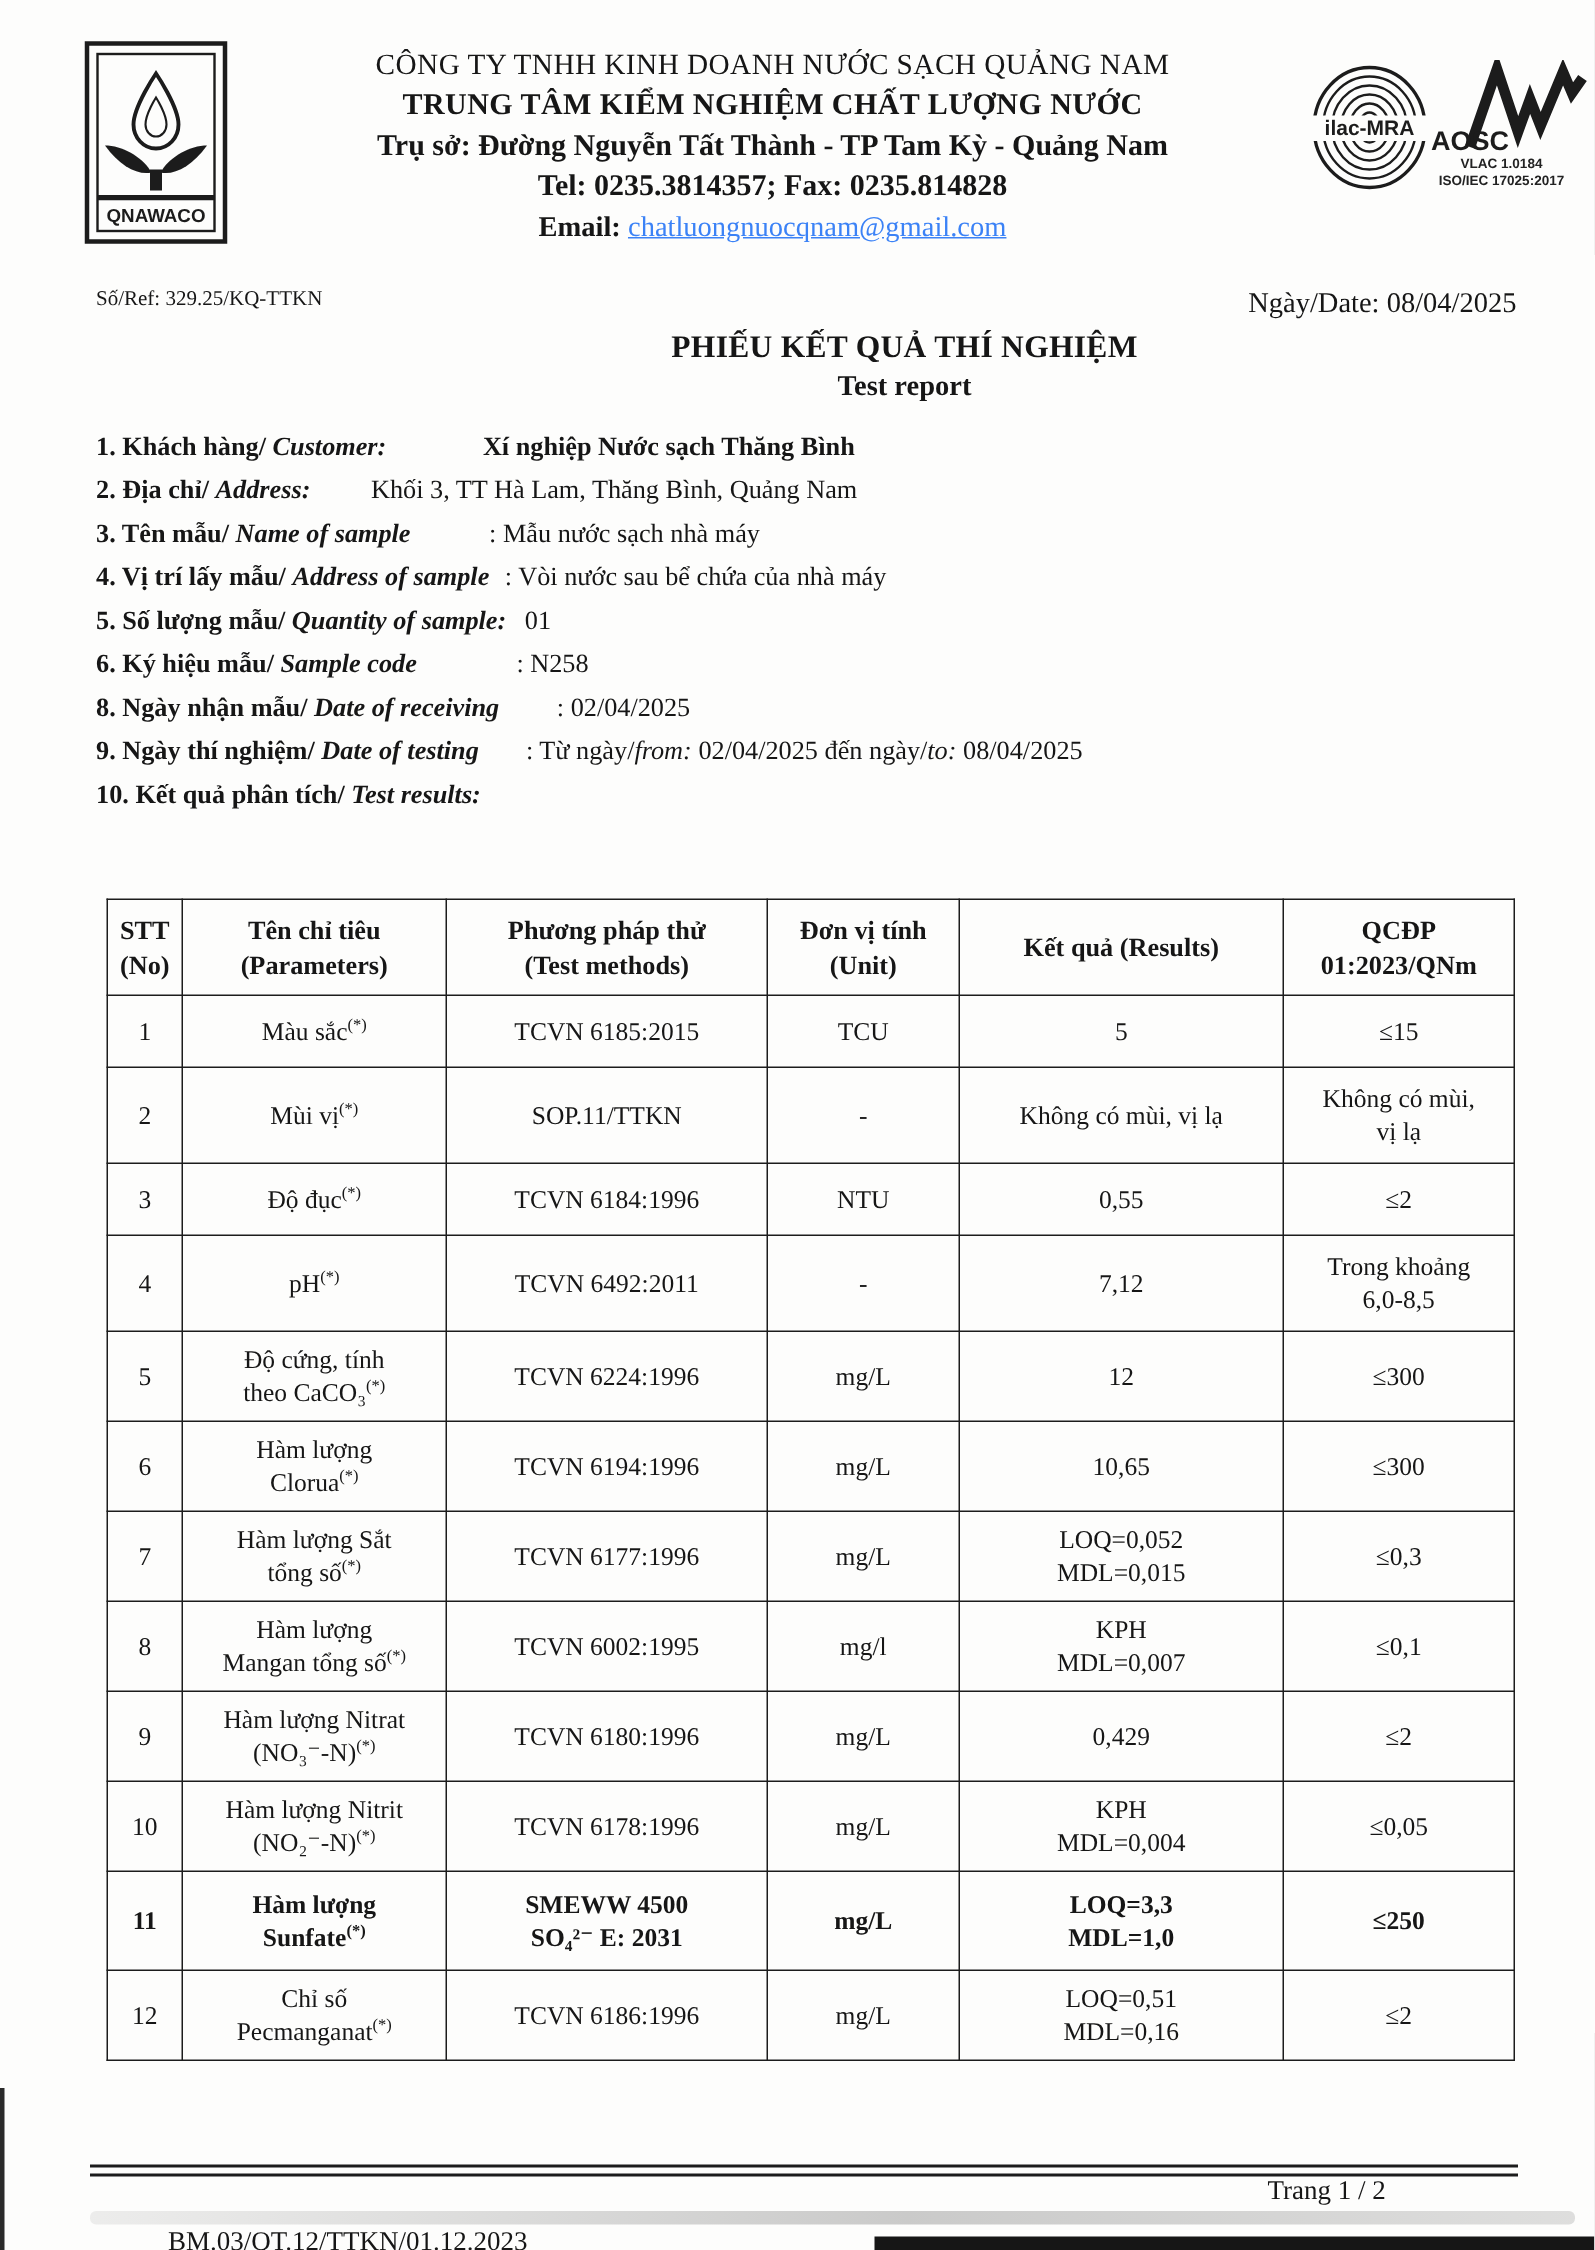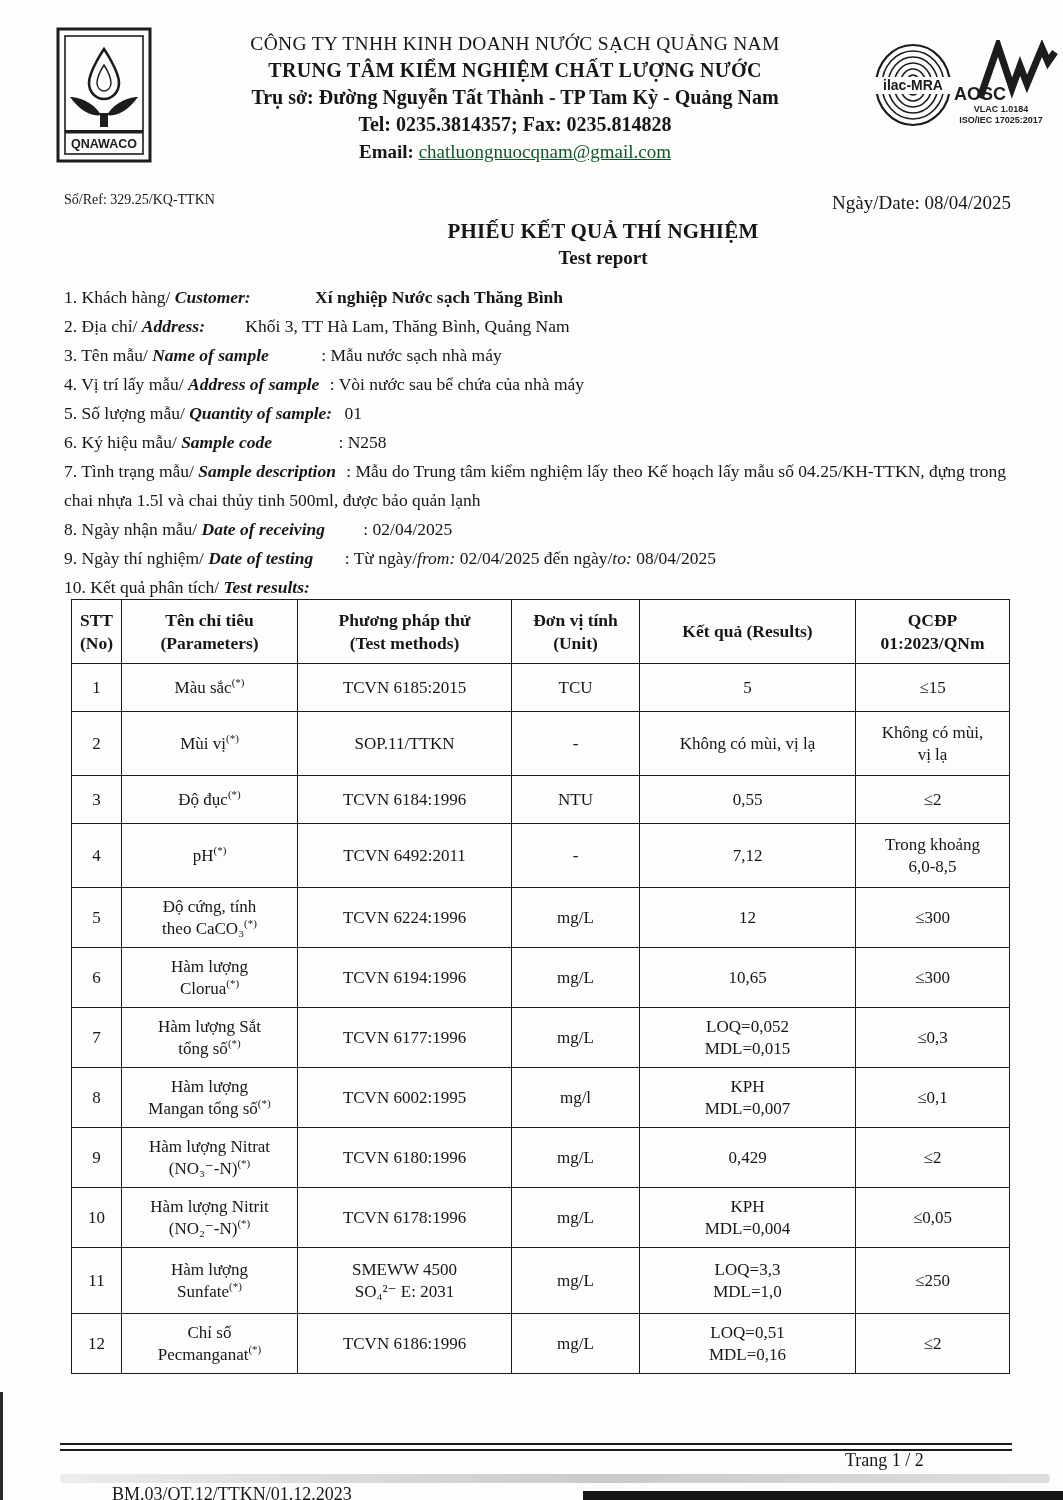--- a/index.html
+++ b/index.html
@@ -8,58 +8,58 @@
     background:#fdfdfc;color:#161616;
     font-family:"Liberation Serif","DejaVu Serif",serif;
     overflow:hidden;
   }
   
   .letterhead-center{position:absolute;left:160px;top:30px;width:710px;text-align:center;line-height:27px;}
   .lh1{font-size:19.5px;letter-spacing:.3px;}
   .lh2{font-size:20px;font-weight:bold;letter-spacing:.3px;}
   .lh3,.lh4{font-size:20px;font-weight:bold;}
   .lh5{font-size:19px;font-weight:bold;}
-  .email-link{font-weight:normal;color:#14532d;}
+  .email-link{font-weight:normal;color:#3b82f6;}
   .logo-left{position:absolute;left:56px;top:27px;}
   .logo-ilac{position:absolute;left:874px;top:42px;}
   .logo-aosc{position:absolute;left:952px;top:40px;text-decoration:underline;}
   .cert-text{position:absolute;left:942px;top:104px;width:118px;text-align:center;
     font-family:"Liberation Sans","DejaVu Sans",sans-serif;font-weight:bold;
     font-size:9px;line-height:11px;color:#222;}
   
   .meta-ref{position:absolute;left:64px;top:192px;font-size:14px;}
   .meta-date{position:absolute;right:52px;top:192px;font-size:19px;}
   .title-block{position:absolute;left:148px;top:219px;width:910px;text-align:center;}
   .title-vi{font-size:21px;font-weight:bold;letter-spacing:.2px;}
   .title-en{font-size:19px;font-weight:bold;margin-top:3px;}
   
   .info{position:absolute;left:64px;top:283px;width:948px;font-size:17.5px;line-height:29px;}
   .info-line{white-space:normal;}
-  .lab-vi{font-weight:normal;}
+  .lab-vi{font-weight:bold;}
   .lab-en{font-weight:bold;font-style:italic;}
   .val{font-weight:normal;}
   .val-bold{font-weight:bold;}
   .g1{margin-left:60px;} .g2{margin-left:36px;} .g3{margin-left:48px;}
   .g4{margin-left:6px;}   .g5{margin-left:8px;}  .g6{margin-left:62px;}
   .g7{margin-left:6px;}   .g8{margin-left:34px;} .g9{margin-left:27px;}
   .it{font-style:italic;}
   
   .results-table{
     position:absolute;left:71px;top:599px;border-collapse:collapse;
     font-size:17px;table-layout:fixed;width:938px;
   }
   .results-table th,.results-table td{
     border:1.8px solid #1c1c1c;text-align:center;vertical-align:middle;
     padding:1px 4px;white-space:pre-line;line-height:1.28;
   }
   .results-table th{font-weight:bold;font-size:17.5px;}
   col.c-no{width:50px;} col.c-param{width:176px;} col.c-method{width:214px;}
   col.c-unit{width:128px;} col.c-result{width:216px;} col.c-limit{width:154px;}
   tr.hrow{height:64px;}
-  tr.rs{height:48px;} tr.rm{height:60px;} tr.rl{height:64px;} tr.rxl{height:66px;}
+  tr.rs{height:48px;} tr.rm{height:60px;} tr.rl{height:64px;} tr.rxl{height:66px;font-weight:bold;}
   sup.star{font-size:11px;line-height:0;vertical-align:super;}
   .table-bottom-line{
     position:absolute;left:60px;top:1443px;width:952px;height:4px;
     border-top:2px solid #1c1c1c;border-bottom:2px solid #1c1c1c;
   }
   
   .footer-code{position:absolute;left:112px;top:1452px;font-size:18px;margin-top:32px;}
   .footer-page{position:absolute;left:845px;top:1450px;font-size:18px;}
   
   .art-left{position:absolute;left:0;top:1392px;width:3px;height:108px;background:#2a2a2a;}
@@ -153,25 +153,20 @@
     </div>
     <div class="info-line">
       <span class="lab-vi">5. Số lượng mẫu/</span>
       <span class="lab-en">Quantity of sample:</span>
       <span class="val g5">01</span>
     </div>
     <div class="info-line">
       <span class="lab-vi">6. Ký hiệu mẫu/</span>
       <span class="lab-en">Sample code</span>
       <span class="val g6">: N258</span>
-    </div>
-    <div class="info-line">
-      <span class="lab-vi">7. Tình trạng mẫu/</span>
-      <span class="lab-en">Sample description</span>
-      <span class="val g7">: Mẫu do Trung tâm kiểm nghiệm lấy theo Kế hoạch lấy mẫu số 04.25/KH-TTKN, đựng trong chai nhựa 1.5l và chai thủy tinh 500ml, được bảo quản lạnh</span>
     </div>
     <div class="info-line">
       <span class="lab-vi">8. Ngày nhận mẫu/</span>
       <span class="lab-en">Date of receiving</span>
       <span class="val g8">: 02/04/2025</span>
     </div>
     <div class="info-line">
       <span class="lab-vi">9. Ngày thí nghiệm/</span>
       <span class="lab-en">Date of testing</span>
       <span class="val g9">: Từ ngày/</span><span class="val it">from:</span><span class="val"> 02/04/2025  đến ngày/</span><span class="val it">to:</span><span class="val"> 08/04/2025</span>

